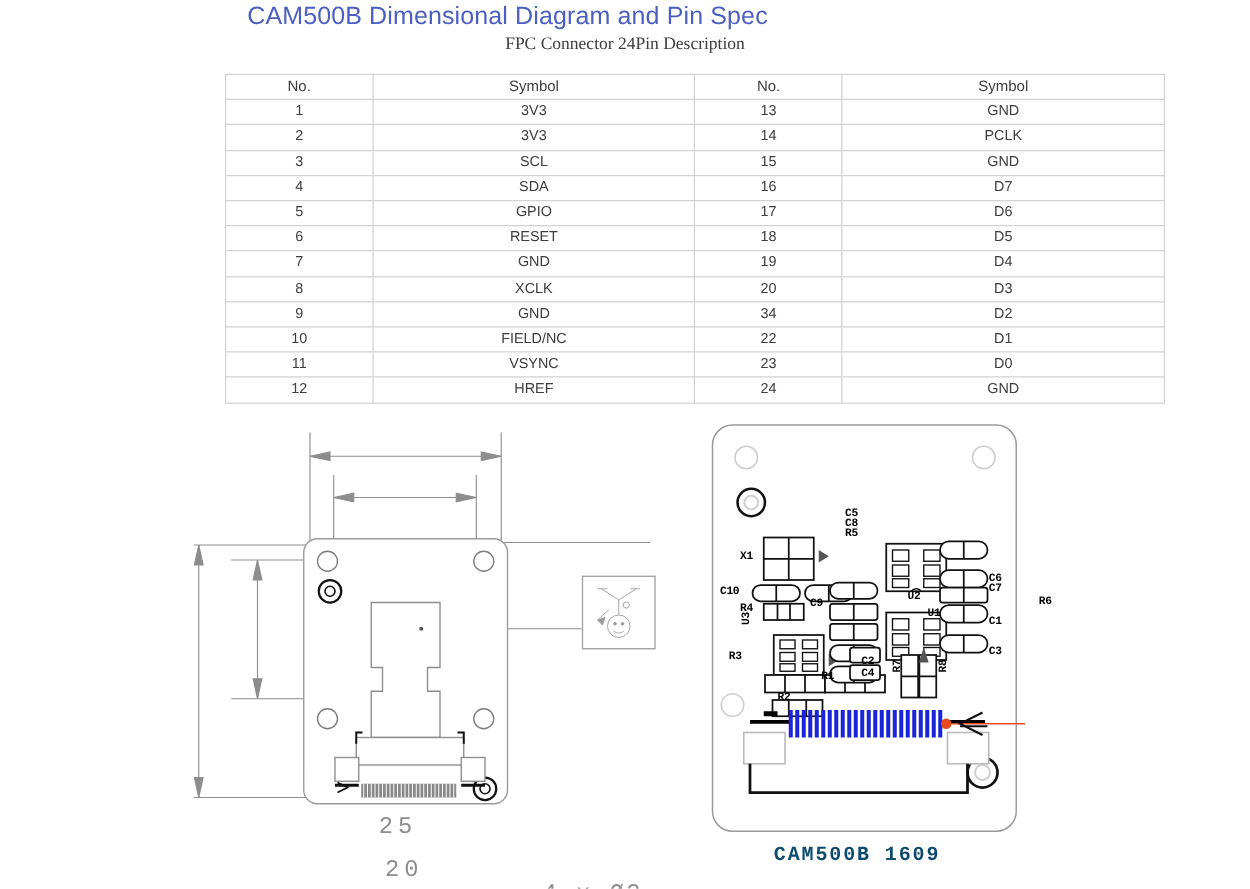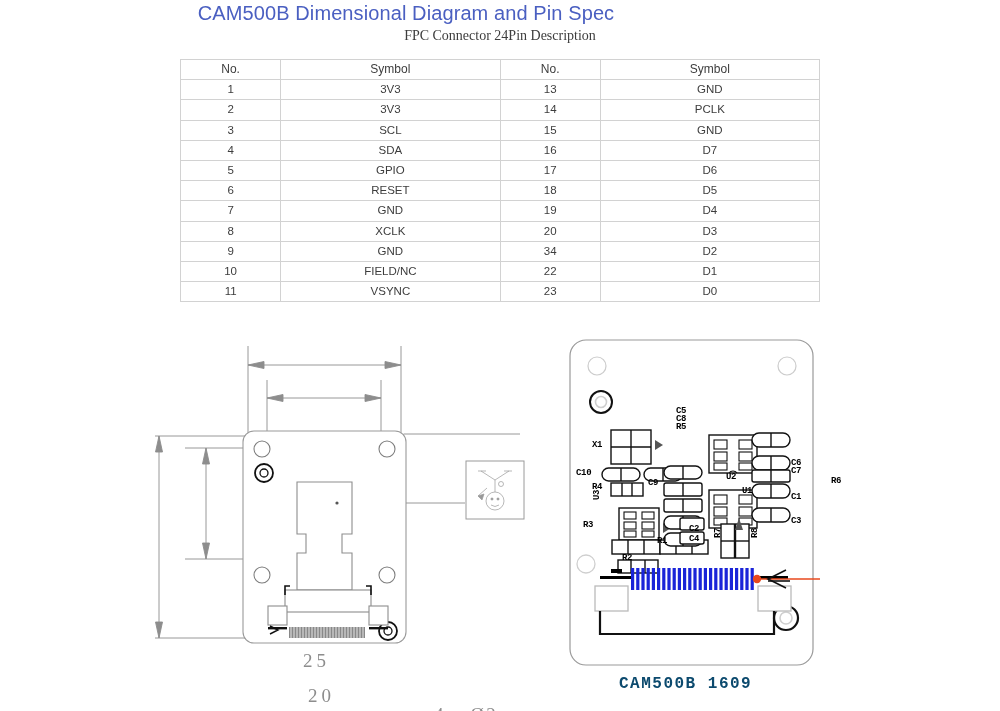--- a/index.html
+++ b/index.html
@@ -36,21 +36,21 @@
     font-size: 14px;
     color: #3d3d3d;
     font-family: Liberation Serif, serif;
   }
 
   
   #pin-table {
     position: absolute;
     left: 180px;
     top: 59px;
-    width: 640px;
+    width: 752px;
     border-collapse: collapse;
     font-size: 11.5px;
     color: #3d3d3d;
   }
   #pin-table td, #pin-table th {
     border: 1px solid #d2d2d2;
     text-align: center;
     font-weight: normal;
     padding: 0;
     height: 19.2px;
@@ -63,21 +63,21 @@
   
   #drawing {
     position: absolute;
     left: 0;
     top: 318px;
     width: 1000px;
     height: 393px;
   }
   .lbl {
     position: absolute;
-    font-family: Liberation Serif, serif;
+    font-family: Liberation Mono, monospace;
     color: #6e6e6e;
     white-space: nowrap;
   }
   .dimtext {
     font-size: 19px;
     letter-spacing: 4px;
     color: #8d8d8d;
   }
   .silk {
     position: absolute;
@@ -177,20 +177,26 @@
         <td class="col-no">10</td>
         <td class="col-sym">FIELD/NC</td>
         <td class="col-no">22</td>
         <td class="col-sym">D1</td>
       </tr>
       <tr>
         <td class="col-no">11</td>
         <td class="col-sym">VSYNC</td>
         <td class="col-no">23</td>
         <td class="col-sym">D0</td>
+      </tr>
+      <tr>
+        <td class="col-no">12</td>
+        <td class="col-sym">HREF</td>
+        <td class="col-no">24</td>
+        <td class="col-sym">GND</td>
       </tr>
     </tbody>
 </table>
 
 <div id="drawing">
 
   <svg width="1000" height="393" viewBox="0 0 1000 393" style="position:absolute;left:0;top:0;">
 
     <g stroke="#8d8d8d" fill="none" stroke-width="0.9">
 

